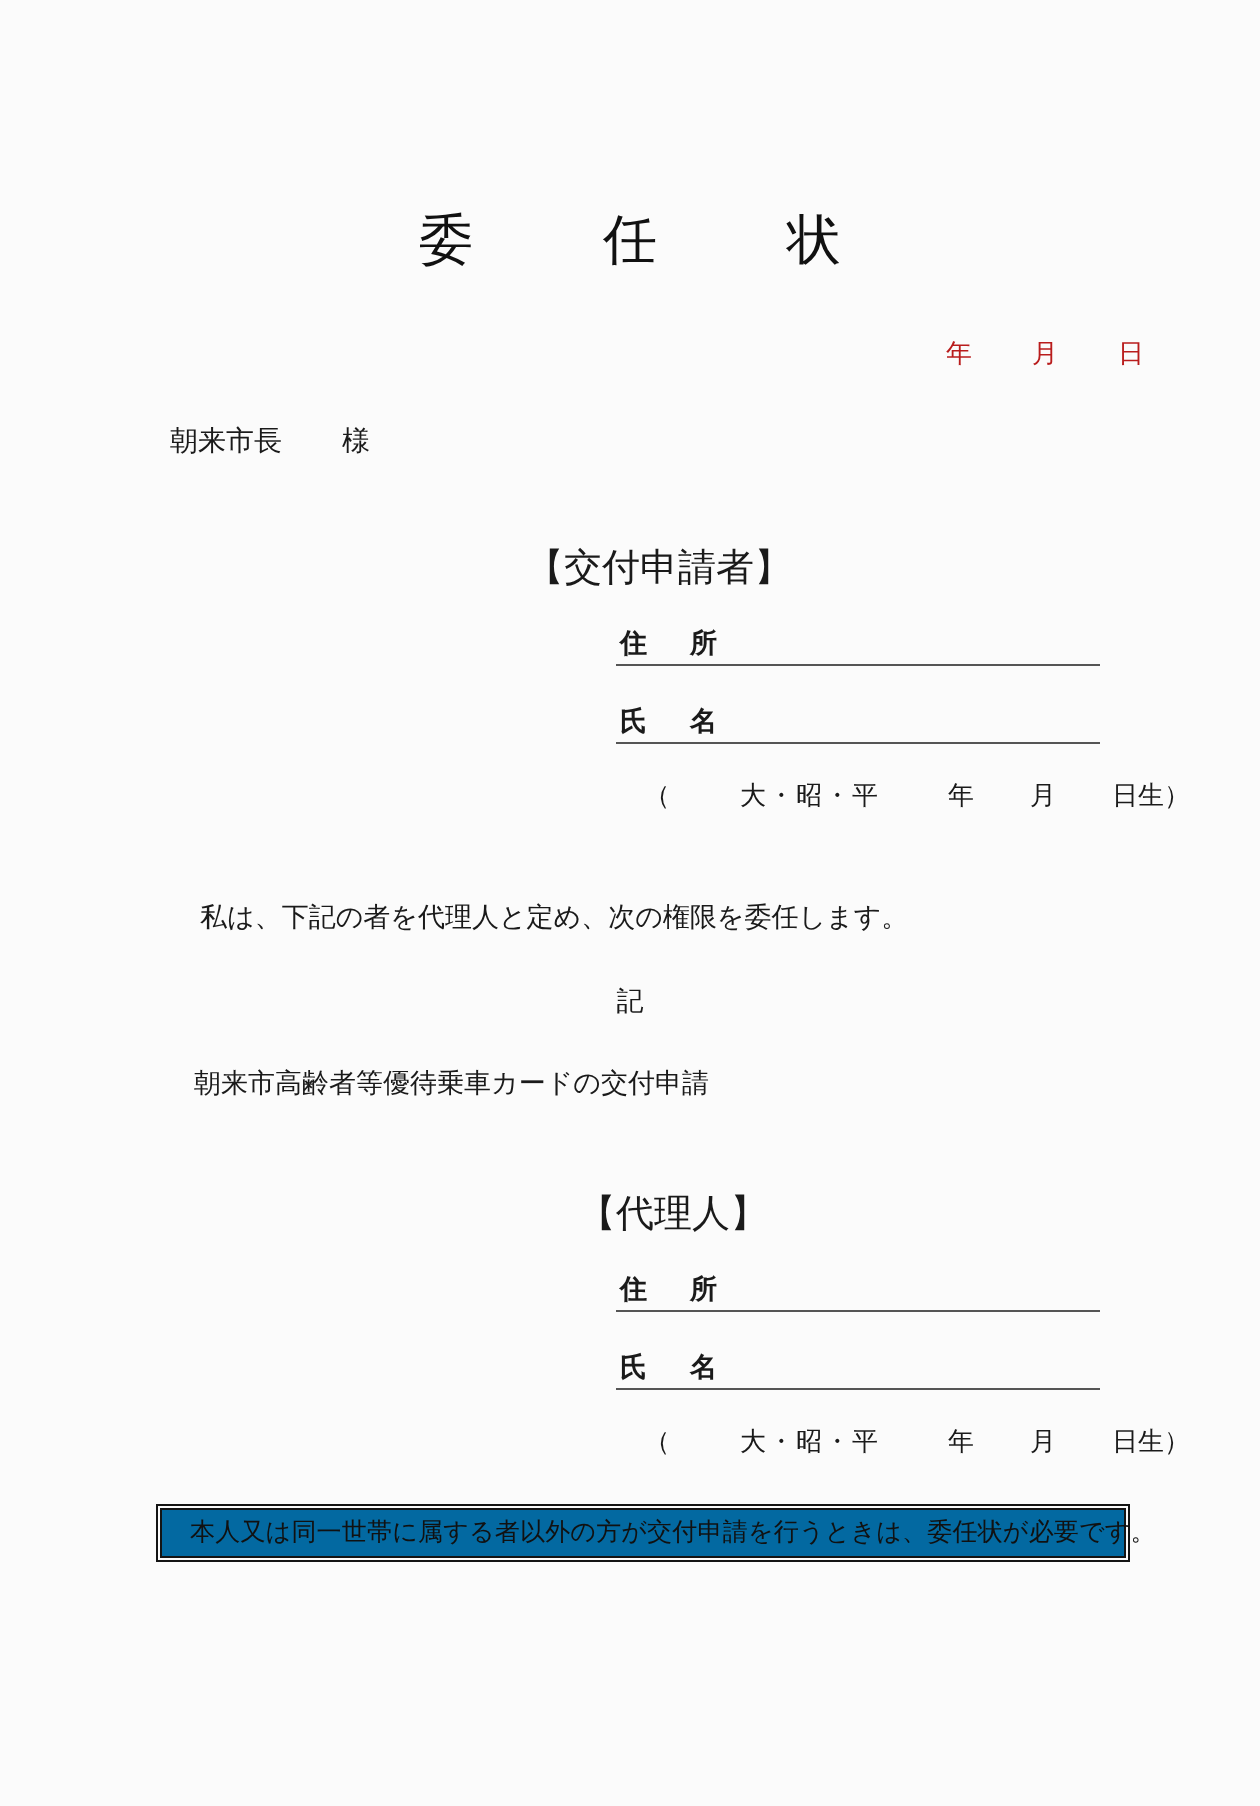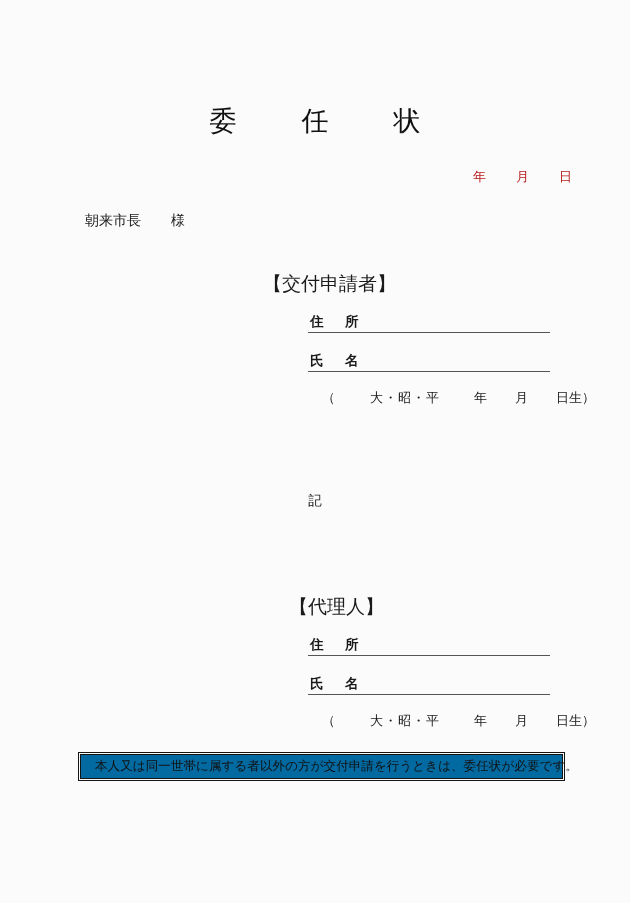--- a/index.html
+++ b/index.html
@@ -190,23 +190,25 @@
   </div>
 
   <div class="field-row fr-app-name">
     <span class="field-label">氏　名</span>
   </div>
 
   <div class="birth-line bl-applicant">
     <span class="paren-open">（</span><span class="eras">大・昭・平</span><span class="bl-y">年</span><span class="bl-m">月</span><span class="bl-d">日生）</span>
   </div>
 
+  <div class="body-statement">私は、下記の者を代理人と定め、次の権限を委任します。</div>
 
   <div class="ki-marker">記</div>
 
+  <div class="delegated-item">朝来市高齢者等優待乗車カードの交付申請</div>
 
   <div class="section-heading agent">【代理人】</div>
 
   <div class="field-row fr-agt-address">
     <span class="field-label">住　所</span>
   </div>
 
   <div class="field-row fr-agt-name">
     <span class="field-label">氏　名</span>
   </div>

